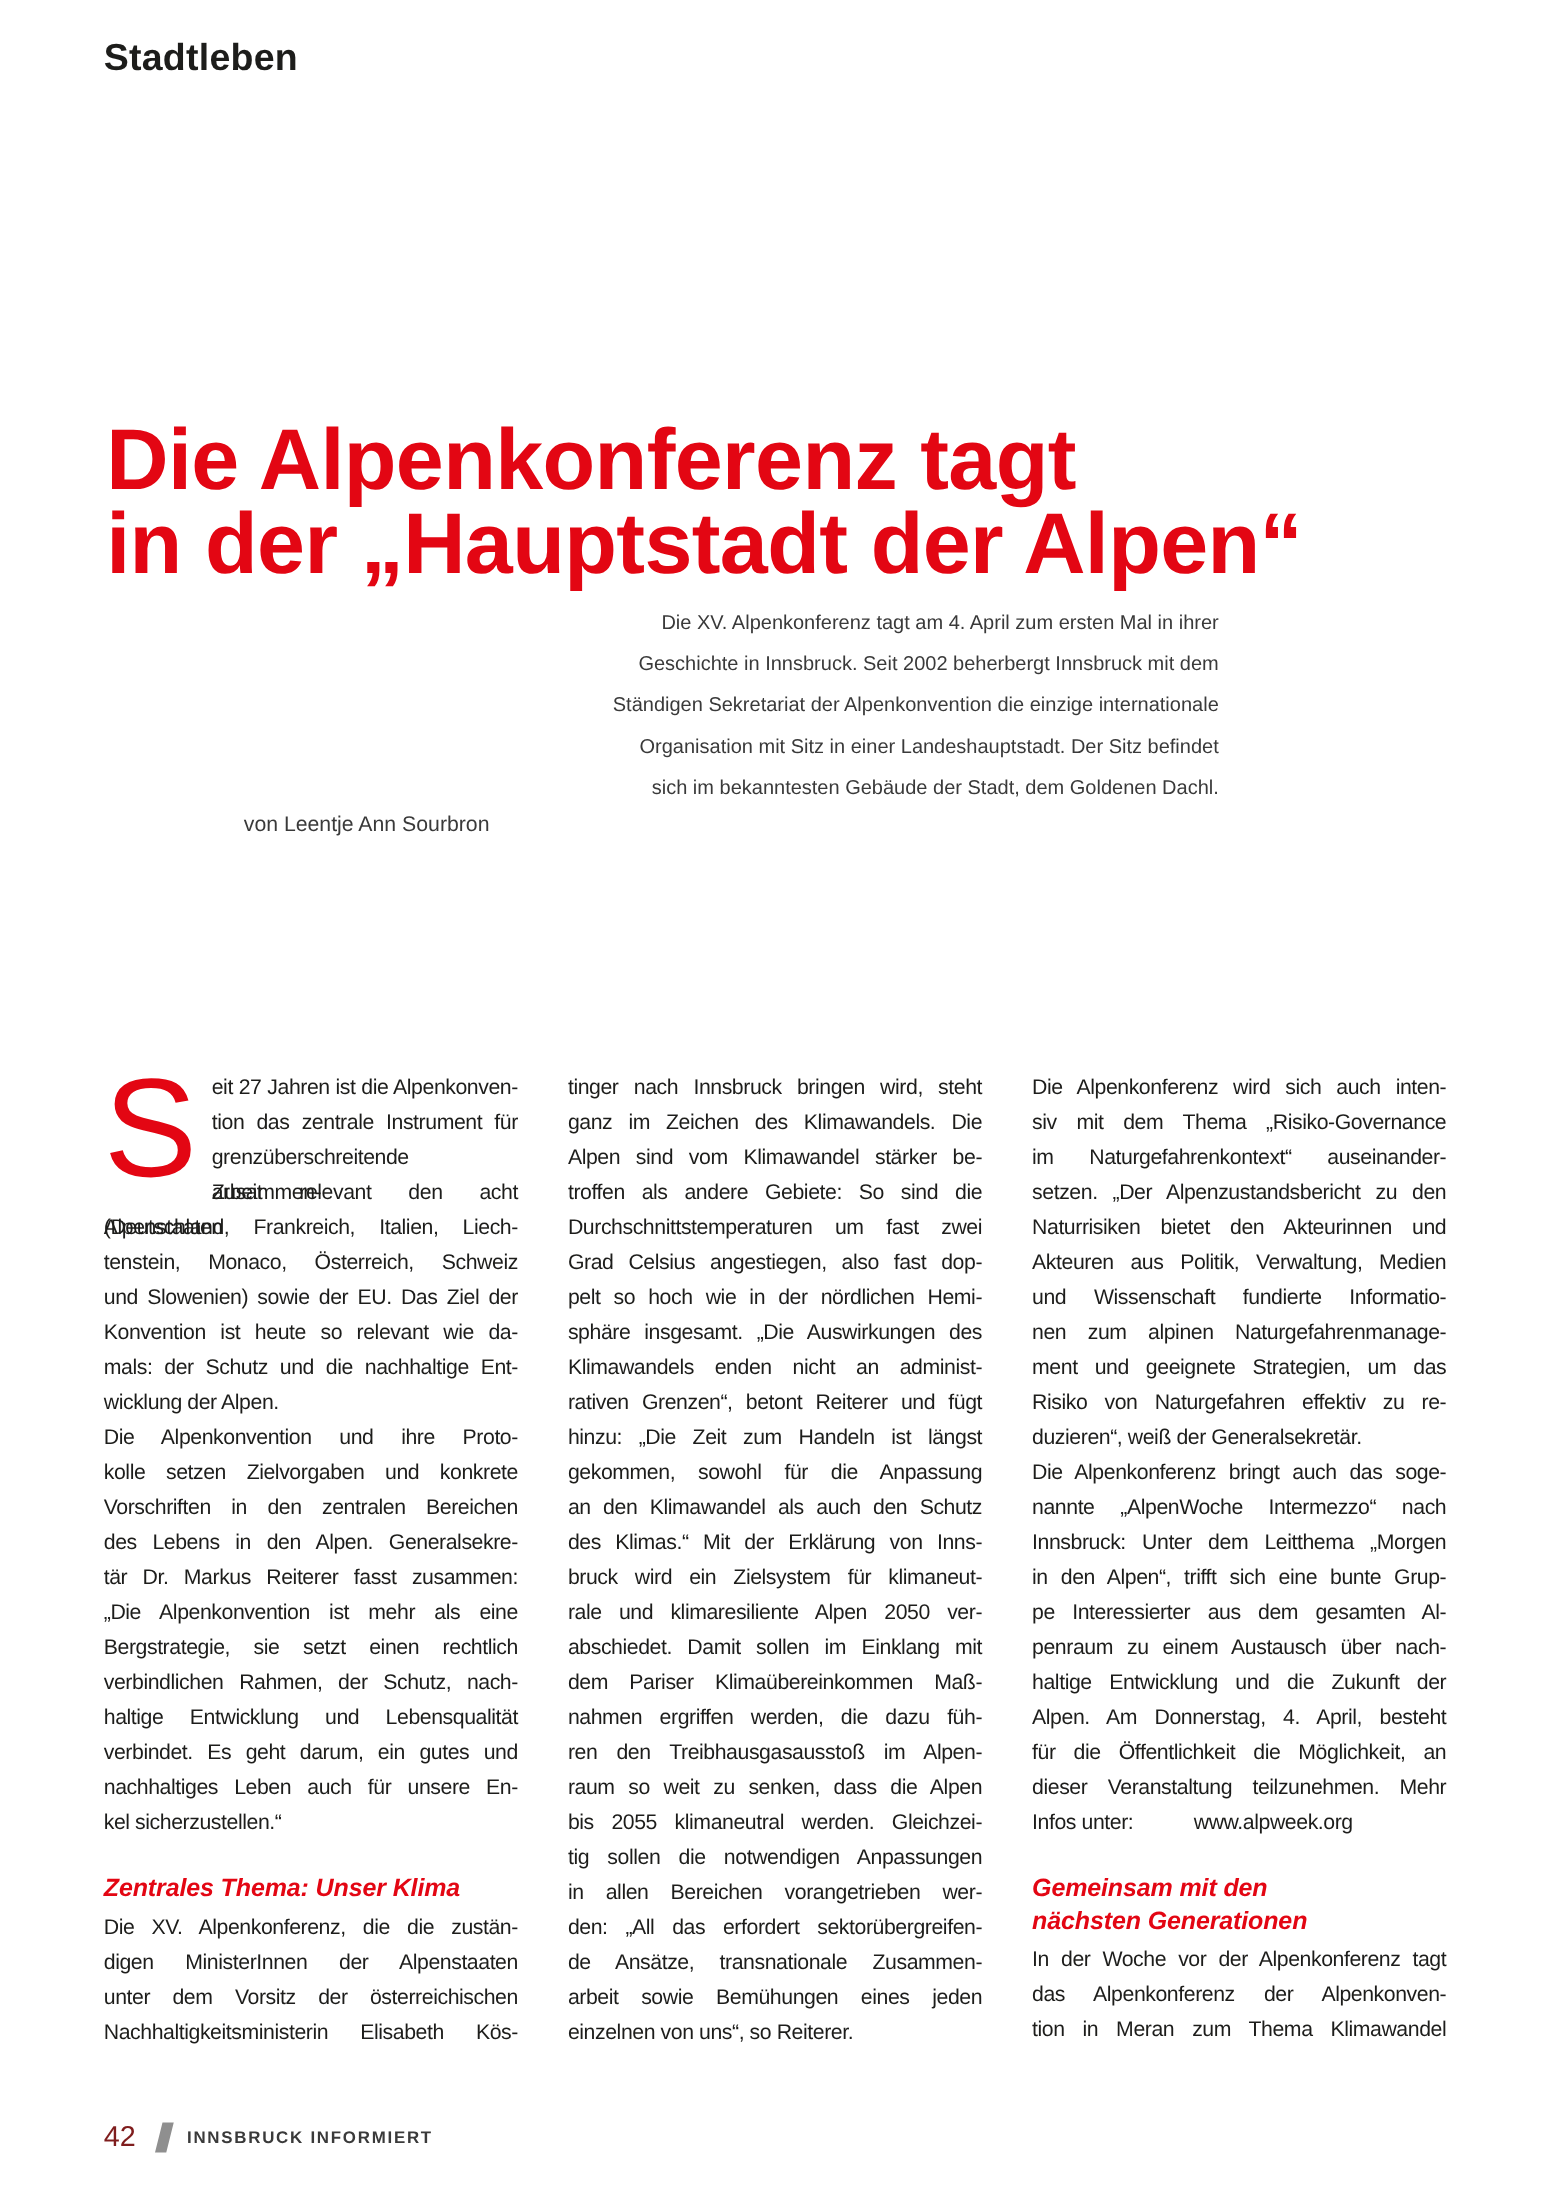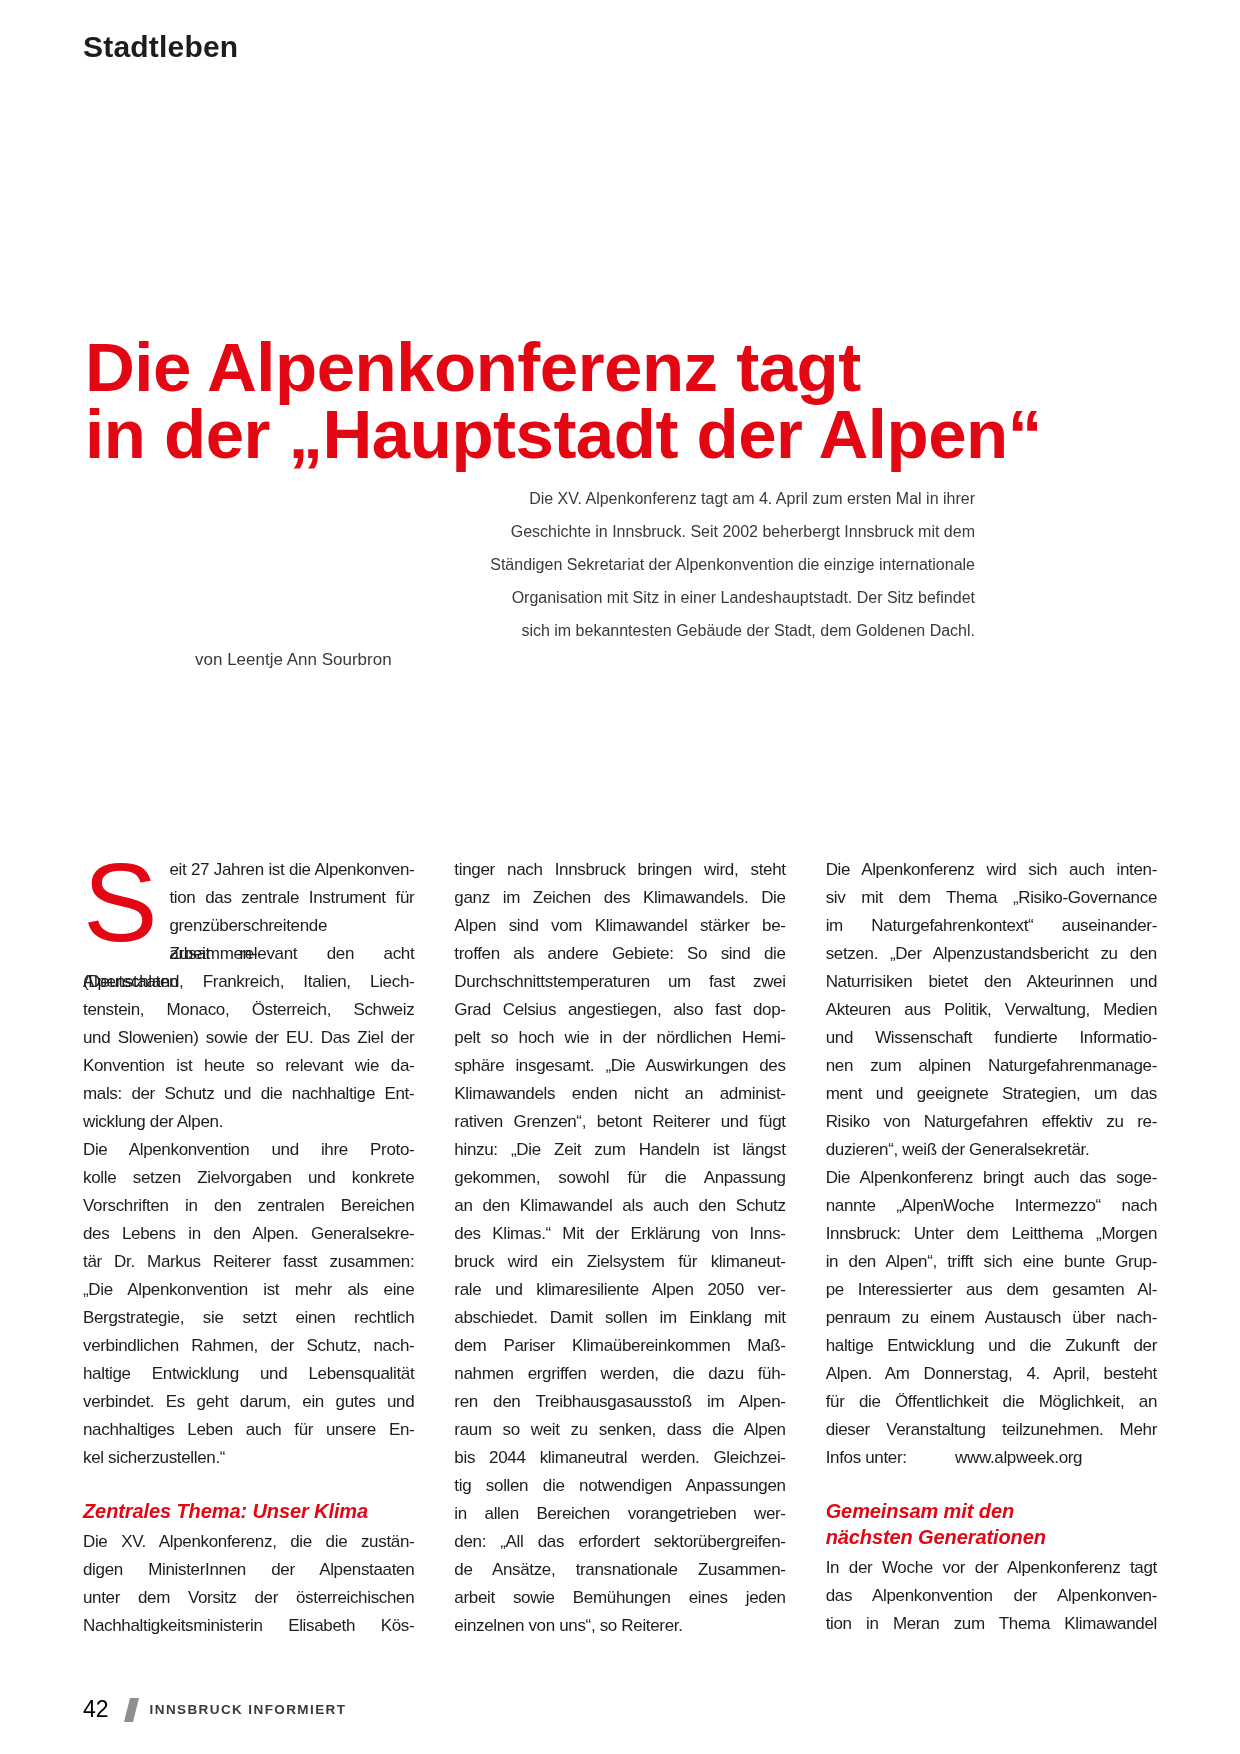--- a/index.html
+++ b/index.html
@@ -56,21 +56,21 @@
     font-size:112px;line-height:86px;
     margin:4px 12px 0 0;
     color:var(--accent-color,#e30613);
     font-weight:400;
   }
   .link{color:inherit;cursor:pointer;margin-left:44px;}
   .footer{
     position:absolute;left:83px;top:1696px;
     display:flex;align-items:center;
   }
-  .footer .page-number{font-size:23px;font-weight:400;color:#000000;}
+  .footer .page-number{font-size:23px;font-weight:400;color:#7f1d1d;}
   .footer .slash{
     width:9px;height:24px;background:#8f8f8f;
     transform:skewX(-14deg);
     margin:0 14px 0 18px;
   }
   .footer .magazine-name{
     font-size:13.5px;font-weight:700;letter-spacing:1.4px;
     color:#3a3a3a;text-transform:uppercase;
   }
 </style>
@@ -151,21 +151,21 @@
           <div class="tline">gekommen, sowohl für die Anpassung</div>
           <div class="tline">an den Klimawandel als auch den Schutz</div>
           <div class="tline">des Klimas.“ Mit der Erklärung von Inns-</div>
           <div class="tline">bruck wird ein Zielsystem für klimaneut-</div>
           <div class="tline">rale und klimaresiliente Alpen 2050 ver-</div>
           <div class="tline">abschiedet. Damit sollen im Einklang mit</div>
           <div class="tline">dem Pariser Klimaübereinkommen Maß-</div>
           <div class="tline">nahmen ergriffen werden, die dazu füh-</div>
           <div class="tline">ren den Treibhausgasausstoß im Alpen-</div>
           <div class="tline">raum so weit zu senken, dass die Alpen</div>
-          <div class="tline">bis 2044 klimaneutral werden. Gleichzei-</div>
+          <div class="tline">bis 2055 klimaneutral werden. Gleichzei-</div>
           <div class="tline">tig sollen die notwendigen Anpassungen</div>
           <div class="tline">in allen Bereichen vorangetrieben wer-</div>
           <div class="tline">den: „All das erfordert sektorübergreifen-</div>
           <div class="tline">de Ansätze, transnationale Zusammen-</div>
           <div class="tline">arbeit sowie Bemühungen eines jeden</div>
           <div class="tline noju">einzelnen von uns“, so Reiterer.</div>
         </div>
       </div>
       <div class="column">
         <div class="para">
@@ -193,21 +193,21 @@
           <div class="tline">für die Öffentlichkeit die Möglichkeit, an</div>
           <div class="tline">dieser Veranstaltung teilzunehmen. Mehr</div>
           <div class="tline noju">Infos unter: <span class="link">www.alpweek.org</span></div>
         </div>
         <div class="subhead">
           <div>Gemeinsam mit den</div>
           <div>nächsten Generationen</div>
         </div>
         <div class="para">
           <div class="tline">In der Woche vor der Alpenkonferenz tagt</div>
-          <div class="tline">das Alpenkonvention der Alpenkonven-</div>
+          <div class="tline">das Alpenkonferenz der Alpenkonven-</div>
           <div class="tline">tion in Meran zum Thema Klimawandel</div>
         </div>
       </div>
     </div>
 
   <div class="footer">
     <span class="page-number">42</span>
     <span class="slash"></span>
     <span class="magazine-name">INNSBRUCK INFORMIERT</span>
   </div>

